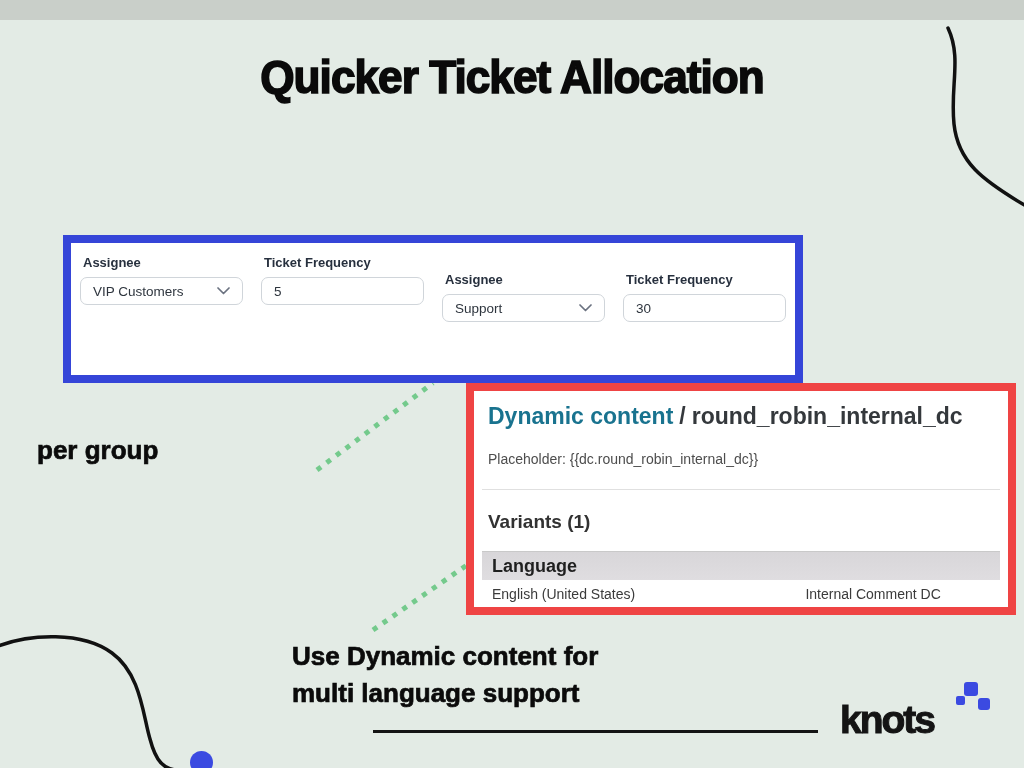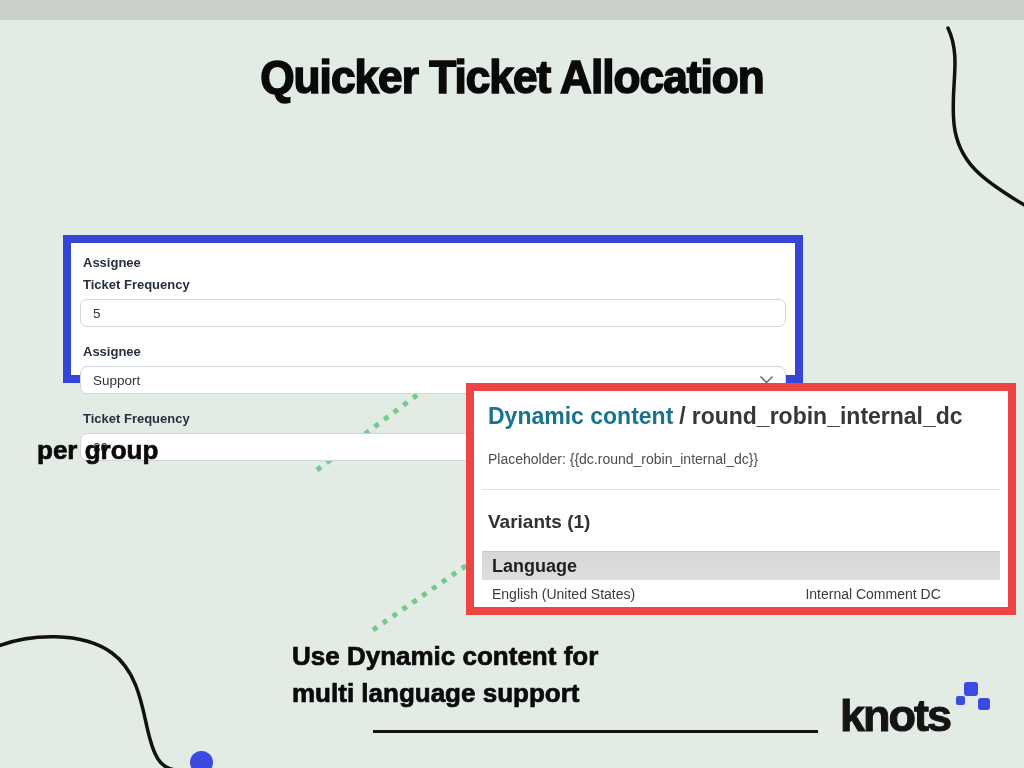--- a/index.html
+++ b/index.html
@@ -34,21 +34,21 @@
   }
 
   
   .form-panel {
     position: absolute; left: 63px; top: 215px;
     width: 740px; height: 148px;
     background: #ffffff;
     border: 8px solid #3545d8;
   }
   .field-grid {
-    display: grid; grid-template-columns: 1fr;
+    display: grid; grid-template-columns: 1fr 1fr 1fr 1fr;
     column-gap: 18px; padding: 12px 9px 0 9px;
   }
   .field-label {
     display: block;
     font-size: 13px; font-weight: bold; color: #27303e;
     margin: 0 0 7px 3px;
   }
   .row2 .field-label { margin-top: 17px; }
   .control {
     height: 28px; display: flex; align-items: center;
@@ -102,21 +102,21 @@
   .note-bottom { left: 292px; top: 618px; }
 
   
   .rule-line {
     position: absolute; left: 373px; top: 710px;
     width: 445px; height: 3px; background: #141414;
   }
   .logo { position: absolute; left: 840px; top: 660px; width: 175px; height: 62px; }
   .logo-text {
     position: absolute; left: 0; bottom: 0;
-    font-size: 45px; font-weight: bold; letter-spacing: -2px;
+    font-size: 39px; font-weight: bold; letter-spacing: -2px;
     color: #141414; -webkit-text-stroke: 1px #141414;
   }
   .logo-sq { position: absolute; background: #3b4ae1; }
   .logo-sq.small { left: 116px; top: 16px; width: 9px;  height: 9px;  border-radius: 2px; }
   .logo-sq.large { left: 124px; top: 2px;  width: 14px; height: 14px; border-radius: 3px; }
   .logo-sq.mid   { left: 138px; top: 18px; width: 12px; height: 12px; border-radius: 3px; }
 </style>
 </head>
 <body>
 
@@ -130,20 +130,26 @@
   </svg>
 
   <div class="blue-dot"></div>
 
   <h1 class="title">Quicker Ticket Allocation</h1>
 
   <section class="form-panel">
     <div class="field-grid">
       <div class="field">
         <span class="field-label">Assignee</span>
+        <div class="control select">
+          <span>VIP Customers</span>
+          <svg class="chevron" width="13" height="8" viewBox="0 0 13 8">
+            <polyline points="1,1 6.5,6.5 12,1" fill="none" stroke="#6b7280" stroke-width="1.7" stroke-linecap="round" stroke-linejoin="round"></polyline>
+          </svg>
+        </div>
       </div>
       <div class="field">
         <span class="field-label">Ticket Frequency</span>
         <div class="control">
           <input type="text" value="5" style="">
         </div>
       </div>
 
       <div class="field row2">
         <span class="field-label">Assignee</span>

